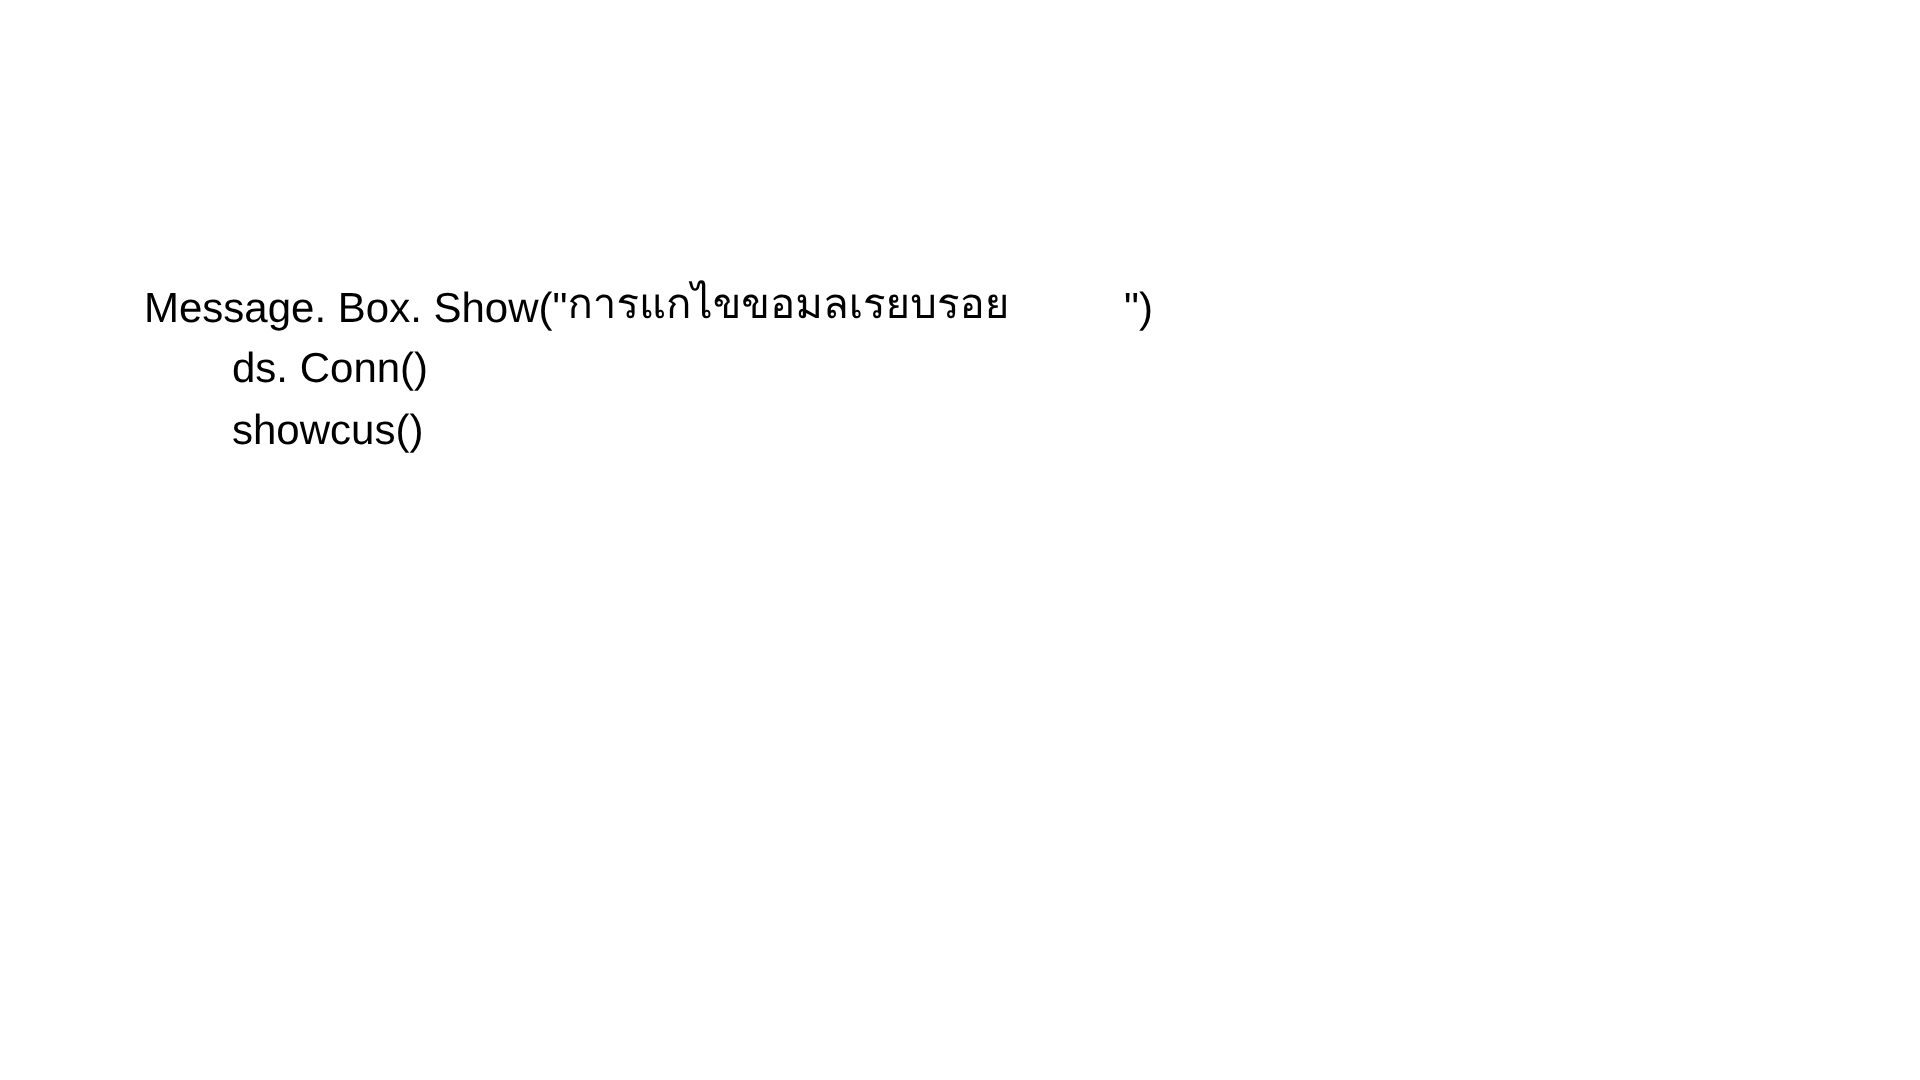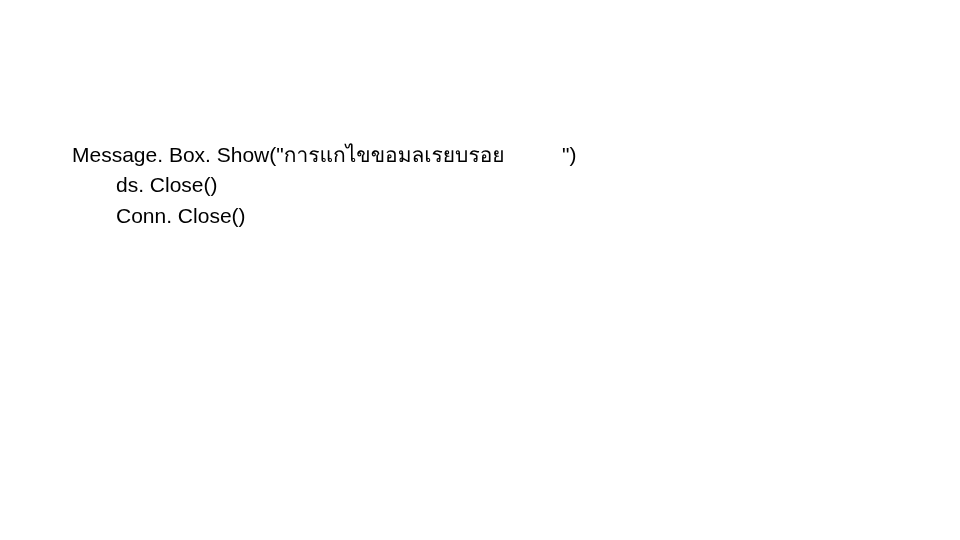--- a/index.html
+++ b/index.html
@@ -25,33 +25,33 @@
       line-height: 1.45;
       white-space: pre;
     }
     .line1 {
       display: flex;
     }
     .part-a {
       display: inline;
     }
     .part-thai {
-      font-family: Liberation Sans, sans-serif;
+      font-family: Liberation Mono, monospace;
     }
     .part-b {
       position: absolute;
       left: 490px;
     }
     .indent {
       padding-left: 44px;
     }
   </style>
 </head>
 <body>
 
 <div class="code-block">
   <div class="line line1">
     <span class="part-a">Message. Box. Show("</span><span class="part-thai">การแกไขขอมลเรยบรอย</span>
     <span class="part-b">")</span>
   </div>
-  <div class="line indent">ds. Close()</div>
-  <div class="line indent">Conn. Close()</div>
+  <div class="line indent">ds. Conn()</div>
+  <div class="line indent">showcus()</div>
 </div>
 
 </body></html>

